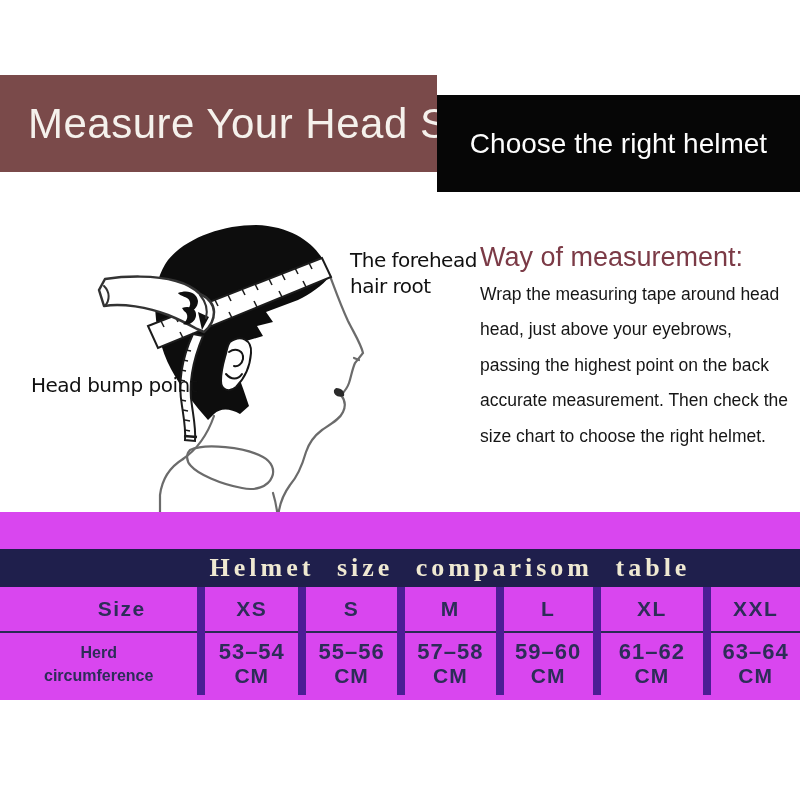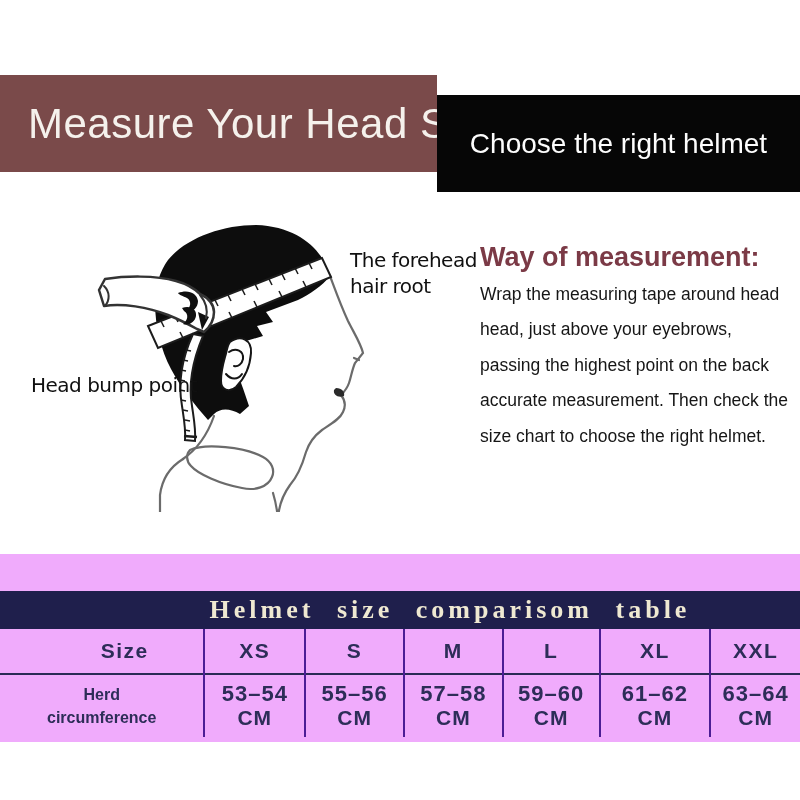--- a/index.html
+++ b/index.html
@@ -15,32 +15,32 @@
   .hdr-right span{font-size:28px;color:#fdfdfd;white-space:nowrap;}
 
   
   .illus{position:absolute;left:60px;top:200px;width:420px;height:312px;}
   .lbl{position:absolute;font-family:"DejaVu Sans",sans-serif;font-weight:normal;color:#101010;
        font-size:20px;line-height:26px;letter-spacing:-0.5px;white-space:nowrap;}
   .lbl-forehead{left:350px;top:247px;}
   .lbl-bump{left:31px;top:372px;}
 
   
-  .way-heading{position:absolute;left:480px;top:242px;font-size:27px;color:#7b3a46;white-space:nowrap;font-weight:bold;}
+  .way-heading{position:absolute;left:480px;top:242px;font-size:27px;color:#7b3a46;white-space:nowrap;}
   .way-lines{position:absolute;left:480px;top:284px;width:300px;}
   .way-lines div{height:35.4px;font-size:17.5px;color:#161616;white-space:nowrap;}
 
   
-  .tbl{position:absolute;left:0;top:512px;width:800px;height:188px;background:#f0abfc;margin-top:42px;}
+  .tbl{position:absolute;left:0;top:512px;width:800px;height:188px;background:#d946ef;}
   .tbl-band{position:absolute;left:0;top:37px;width:800px;height:38px;background:#1f1f4c;}
   .tbl-band span{display:block;text-align:center;padding-left:100px;line-height:38px;
        font-family:"Liberation Serif",serif;font-weight:bold;font-size:26px;
        letter-spacing:4px;word-spacing:12px;color:#efe9d2;white-space:nowrap;}
   .tbl-grid{position:absolute;left:0;top:75px;width:800px;height:108px;display:flex;}
-  .tbl-col{box-sizing:border-box;border-right:2px solid #4c1d95;display:flex;flex-direction:column;}
+  .tbl-col{box-sizing:border-box;border-right:8px solid #4c1d95;display:flex;flex-direction:column;}
   .tbl-col:last-child{border-right:none;}
   .cell{box-sizing:border-box;display:flex;flex-direction:column;align-items:center;justify-content:center;
         color:#2d2d58;font-weight:bold;}
   .cell.top{height:44px;font-size:21px;letter-spacing:1.5px;}
   .cell.bot{height:64px;border-top:2px solid #2a2a55;font-size:22px;line-height:24px;letter-spacing:1px;}
   .cell .unit{font-size:21px;}
   .size-indent{text-indent:46px;}
   .rowlabel{font-size:16px;line-height:23px;letter-spacing:0;text-align:right;}
 </style>
 </head>

